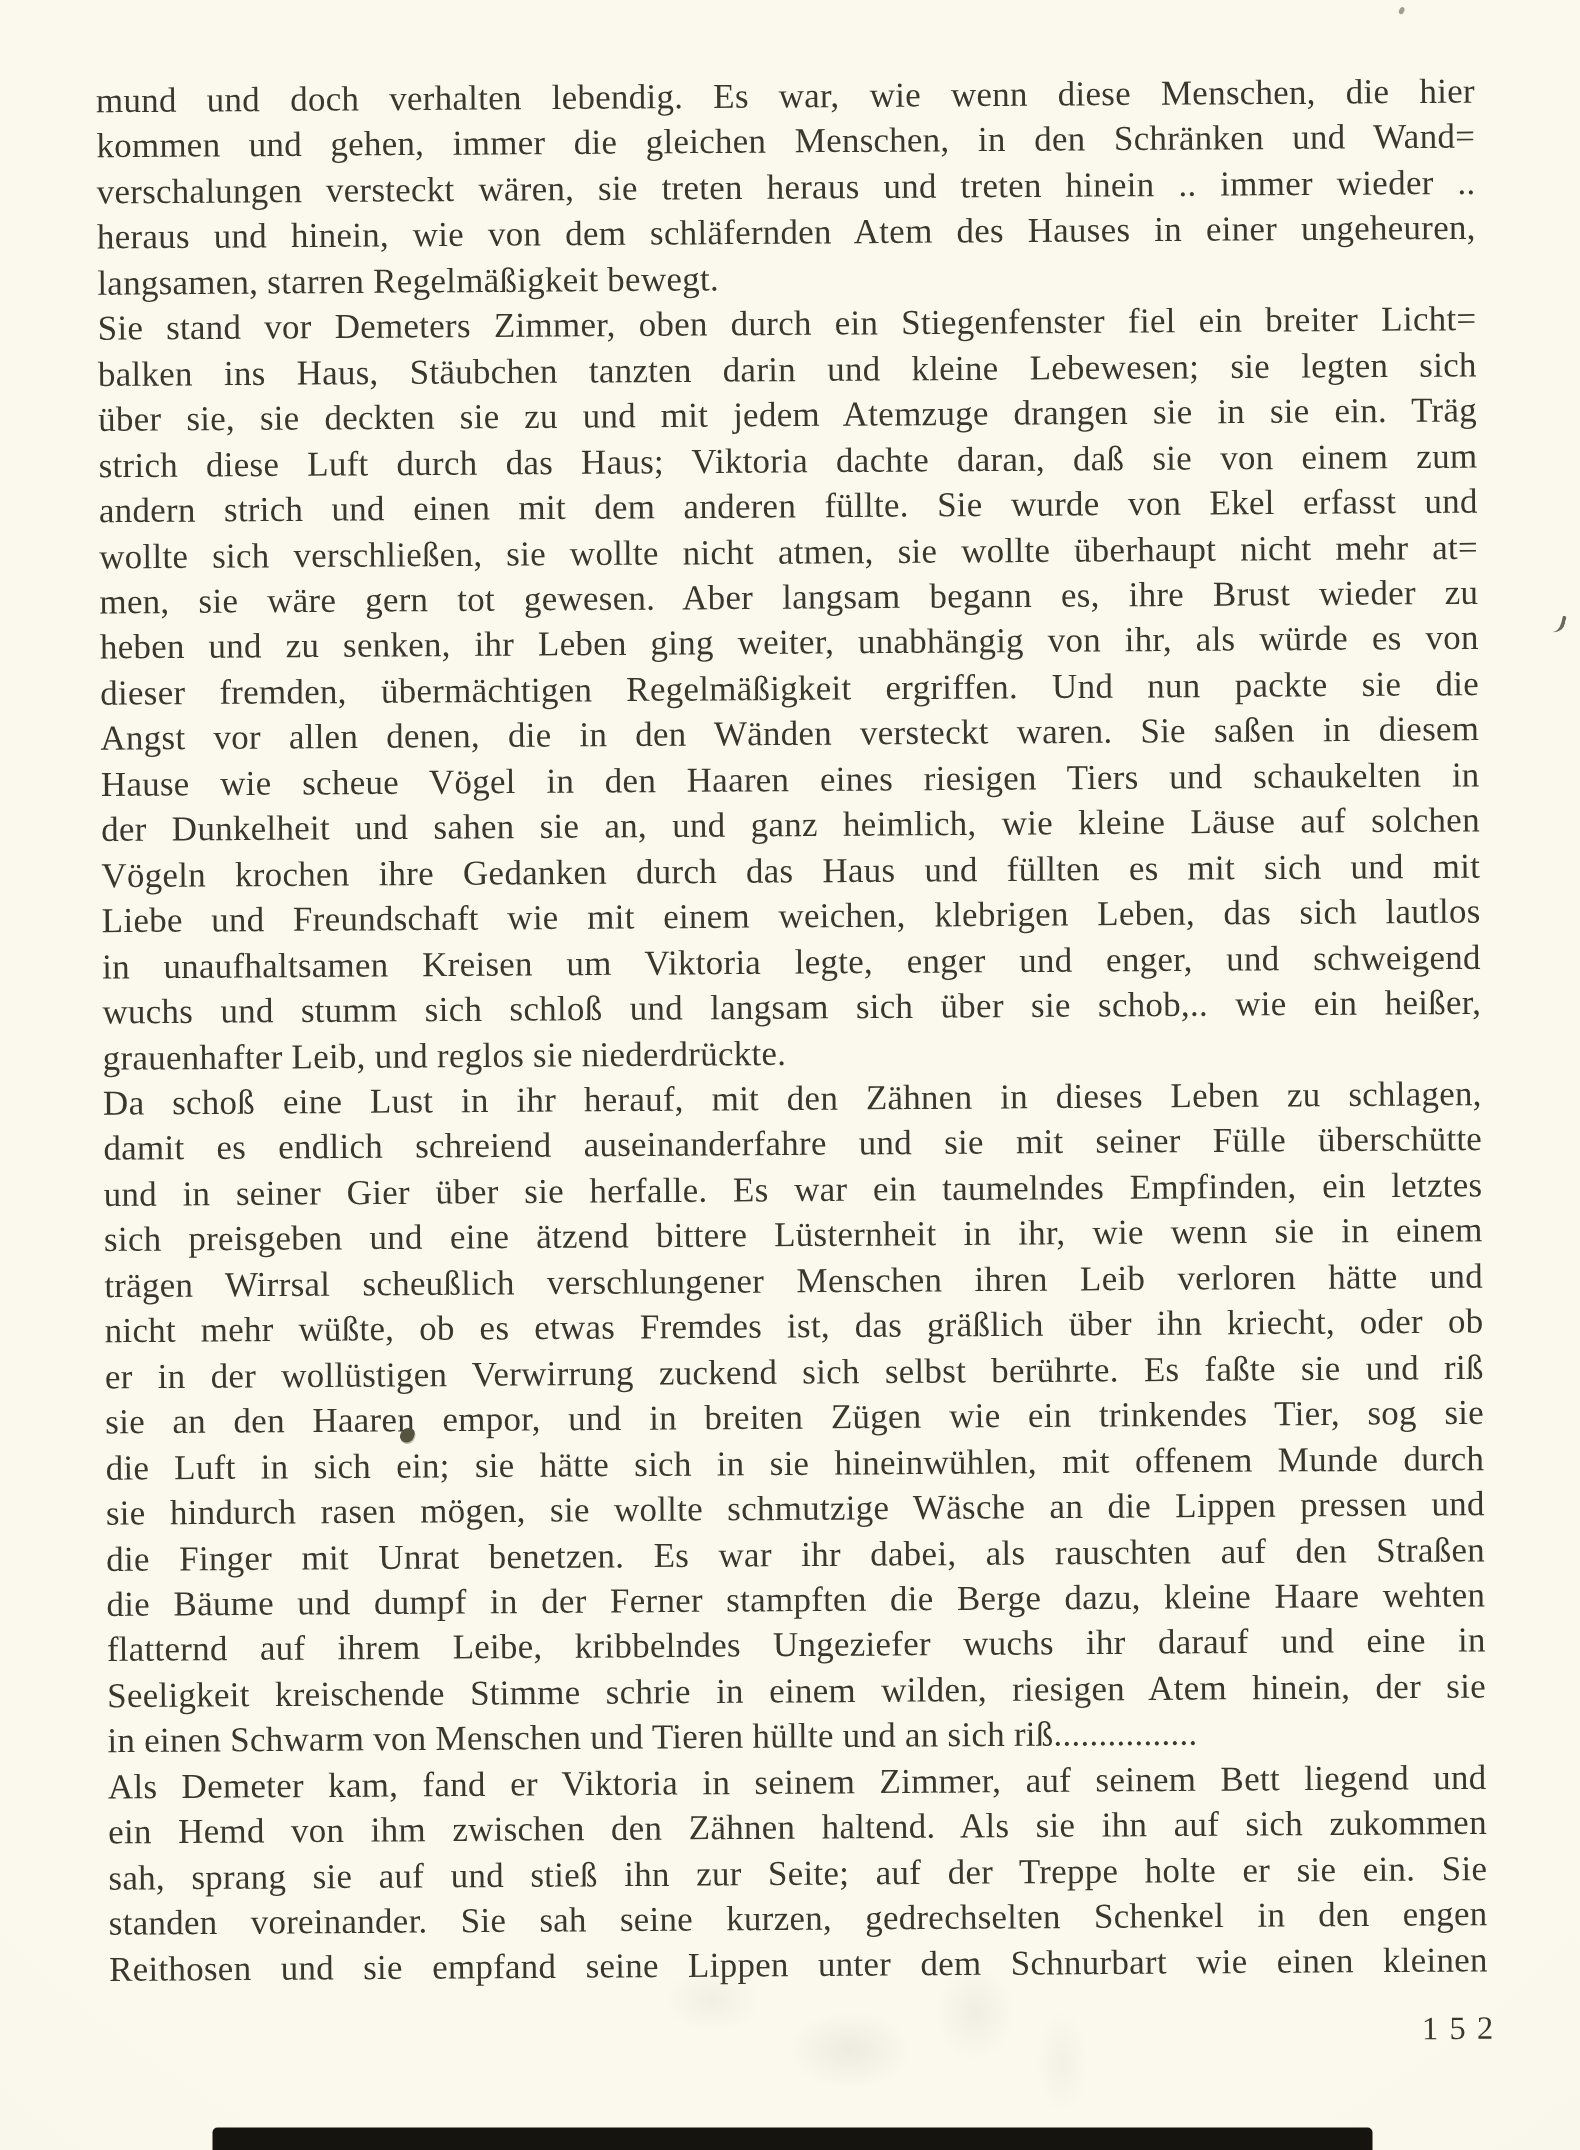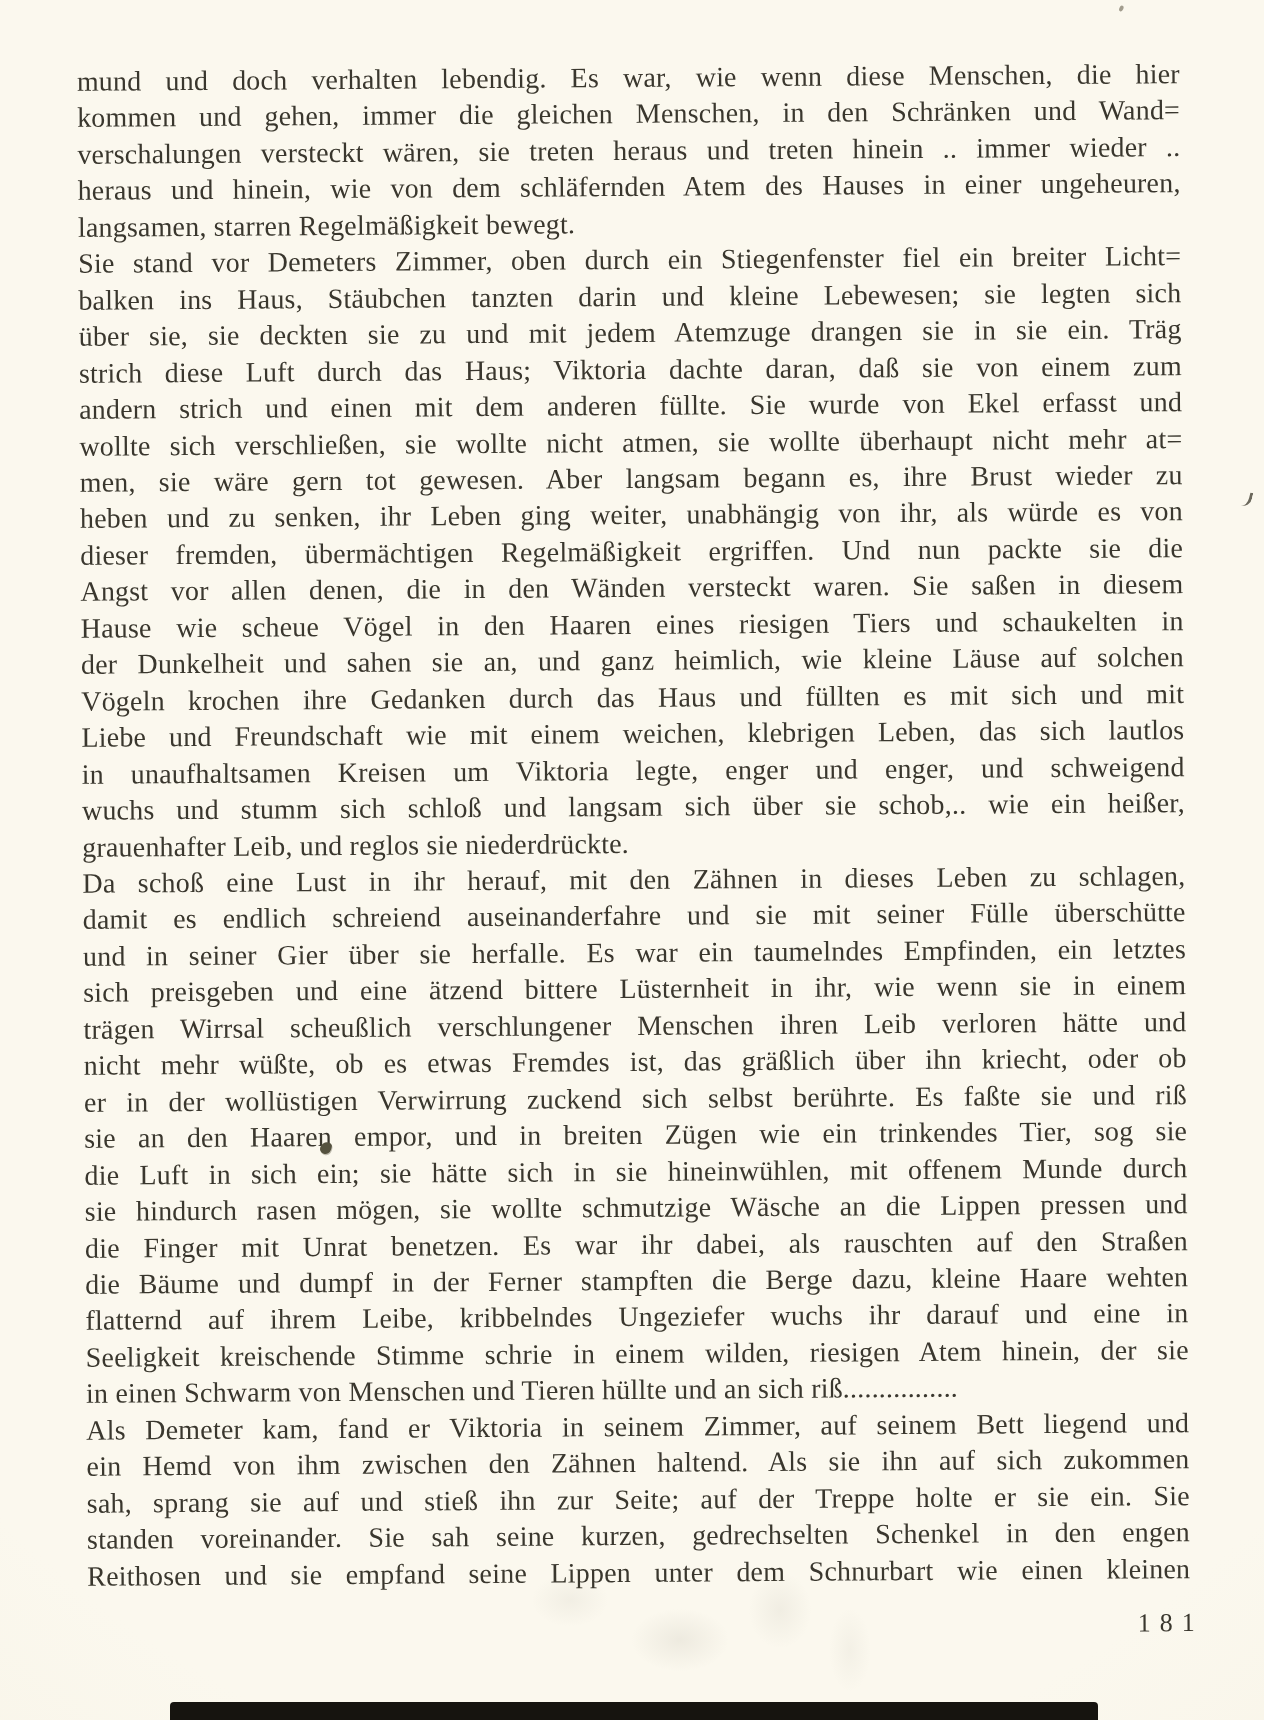--- a/index.html
+++ b/index.html
@@ -102,19 +102,19 @@
         <div class="line last">in einen Schwarm von Menschen und Tieren hüllte und an sich riß................</div>
       </div>
       <div>
         <div class="line">Als Demeter kam, fand er Viktoria in seinem Zimmer, auf seinem Bett liegend und</div>
         <div class="line">ein Hemd von ihm zwischen den Zähnen haltend.  Als sie ihn auf sich zukommen</div>
         <div class="line">sah, sprang sie auf und stieß ihn zur Seite; auf der Treppe holte er sie ein.  Sie</div>
         <div class="line">standen voreinander.  Sie sah seine kurzen, gedrechselten Schenkel in den engen</div>
         <div class="line">Reithosen und sie empfand seine Lippen unter dem Schnurbart wie einen kleinen</div>
       </div>
     </div>
-  <div class="page-number">181</div>
+  <div class="page-number">152</div>
   <div class="ink-blot"></div>
   <div class="margin-mark"></div>
   <div class="top-speck"></div>
 </div>
 <div class="smudges"></div>
 <div class="bottom-bar"></div>
 
 </body></html>

